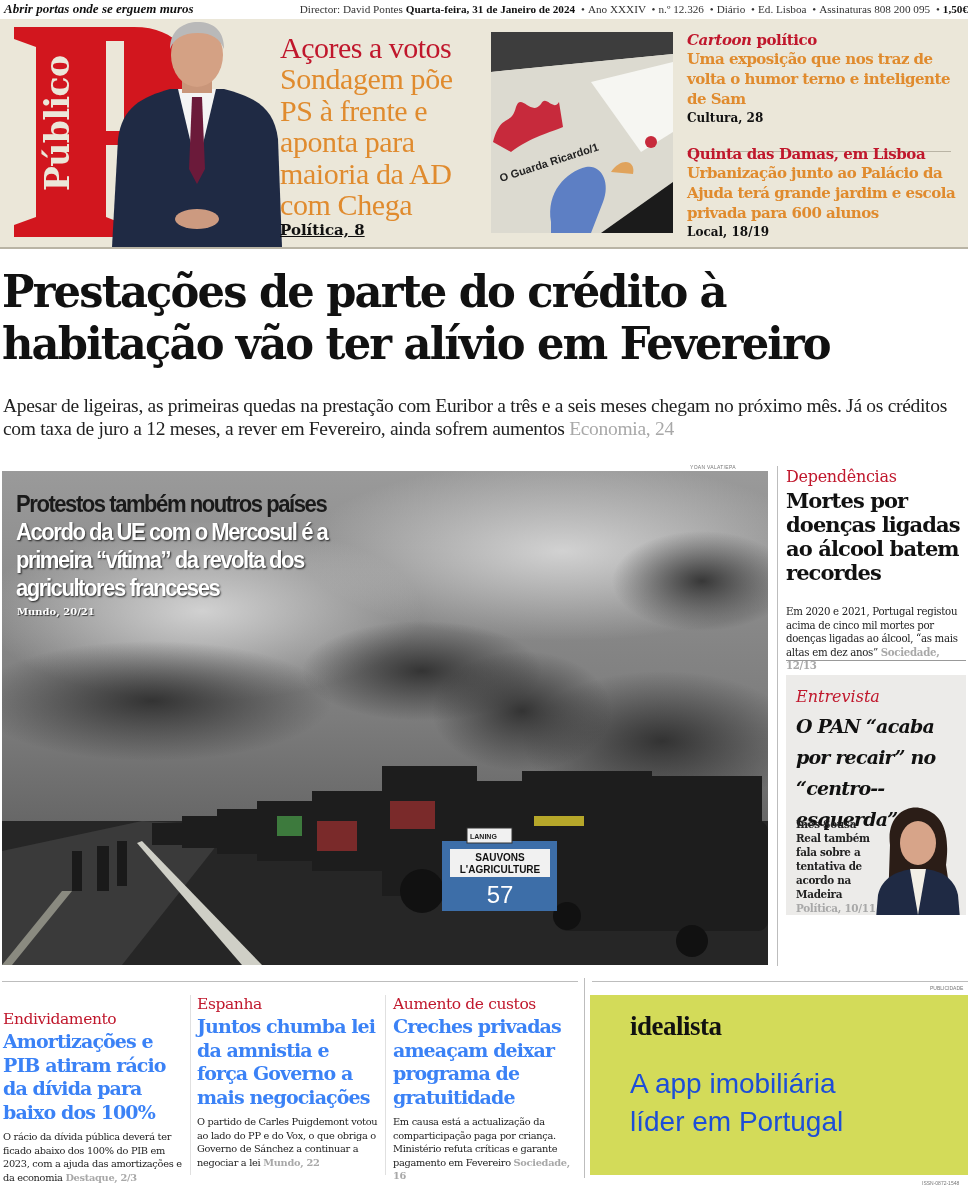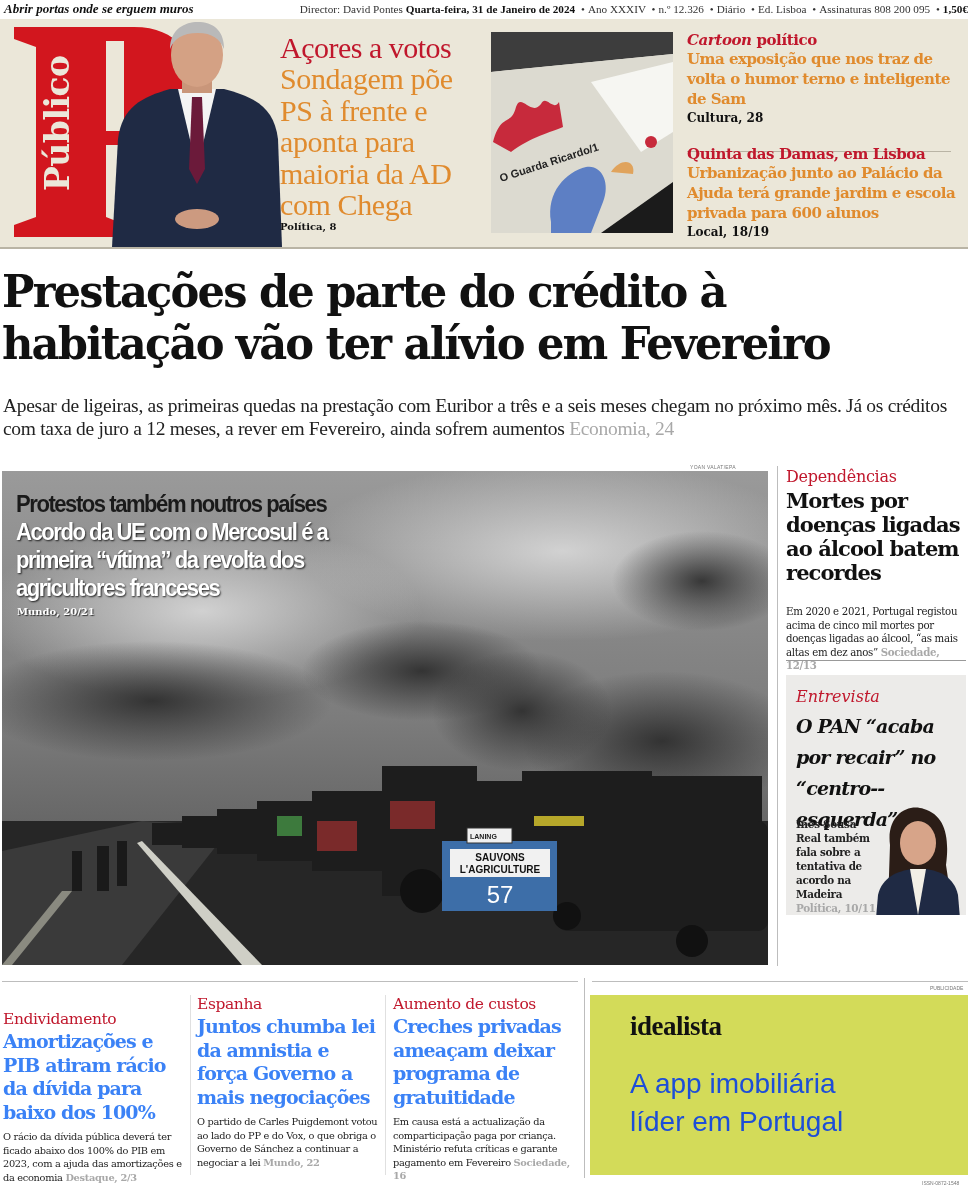--- a/index.html
+++ b/index.html
@@ -15,21 +15,21 @@
 
   
   .band { position: absolute; left: 0; top: 19px; width: 968px; height: 230px; background: #ebe7d9; border-bottom: 2px solid #b9b4a5; }
   .logo-p { position: absolute; left: 14px; top: 8px; width: 180px; height: 210px; }
   .logo-word { position: absolute; left: 38px; top: 22px; height: 150px; width: 40px; }
   .logo-word span { position: absolute; left: 0; top: 150px; transform: rotate(-90deg); transform-origin: 0 0; font-family: "DejaVu Serif", serif; font-weight: bold; font-size: 33px; color: #ebe7d9; white-space: nowrap; letter-spacing: -0.5px; }
 
   .person { position: absolute; left: 112px; top: 0; width: 170px; height: 228px; }
   .acores-kicker { position: absolute; left: 280px; top: 12px; font-family: "Liberation Serif", serif; font-size: 30px; color: #c0172c; letter-spacing: -0.5px; }
   .acores-head { position: absolute; left: 280px; top: 44px; width: 210px; font-family: "Liberation Serif", serif; font-size: 30px; line-height: 31.5px; color: #e08b2e; letter-spacing: -0.4px; }
-  .acores-ref { position: absolute; left: 280px; top: 202px; font-family: "DejaVu Serif", serif; font-weight: bold; font-size: 10px; color: #111; }
+  .acores-ref { position: absolute; left: 280px; top: 202px; font-family: "DejaVu Serif", serif; font-weight: bold; font-size: 15px; color: #111; text-decoration: underline; }
 
   .cartoon-photo { position: absolute; left: 491px; top: 13px; width: 182px; height: 201px; overflow: hidden; background: #d6d5cc; }
 
   .side-story { position: absolute; left: 687px; width: 272px; }
   .side-story .kicker { font-family: "DejaVu Serif", serif; font-weight: bold; font-size: 15px; color: #c0172c; letter-spacing: -0.4px; }
   .side-story .kicker i { font-style: italic; }
   .side-story .head { font-family: "DejaVu Serif", serif; font-weight: bold; font-size: 15px; line-height: 20px; color: #e08b2e; letter-spacing: -0.5px; }
   .side-story .ref { font-family: "DejaVu Serif", serif; font-weight: bold; font-size: 12px; color: #111; margin-top: 2px; }
   .side-rule { position: absolute; left: 687px; top: 132px; width: 264px; height: 1px; background: #b9b4a5; }
 

